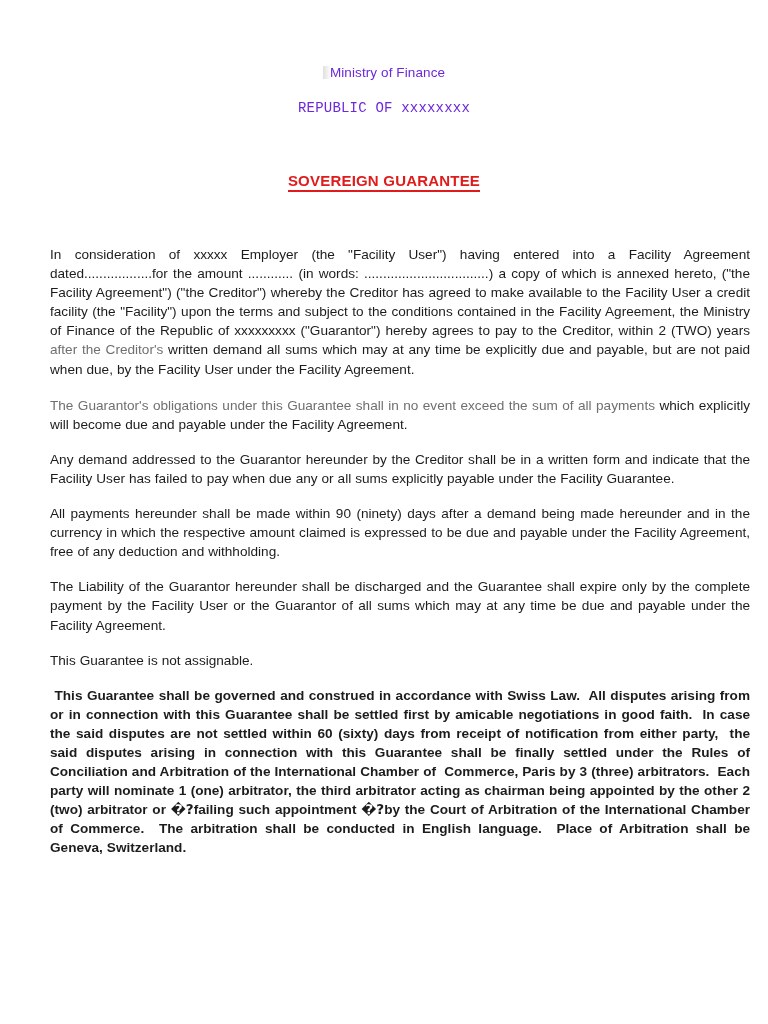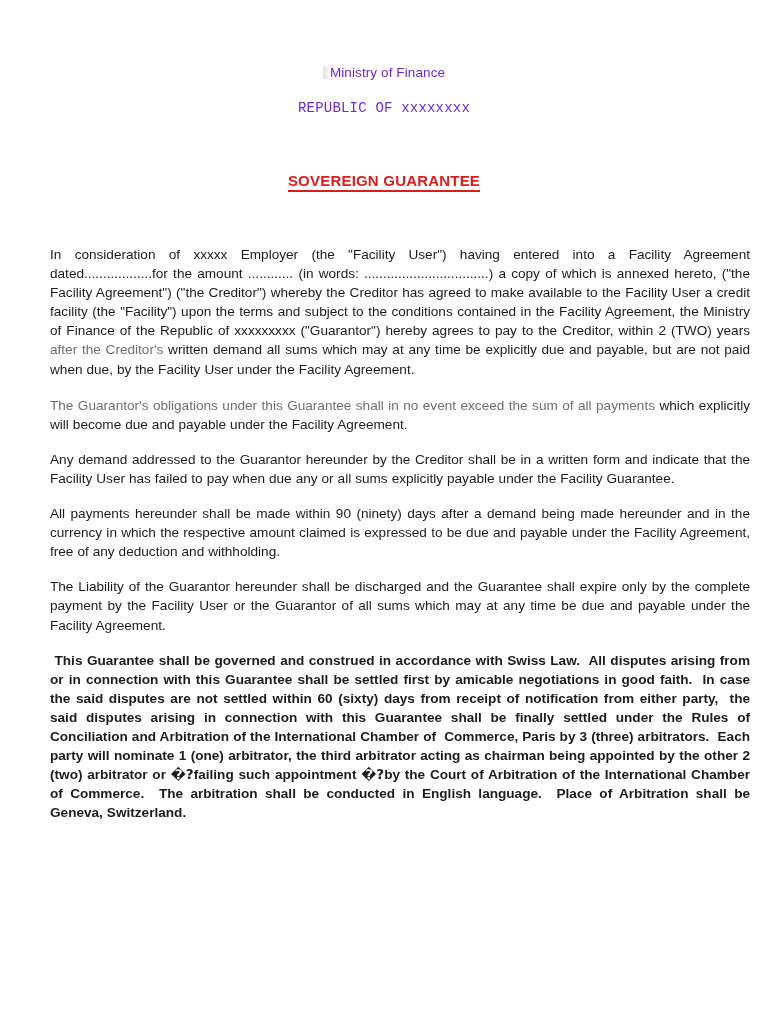--- a/index.html
+++ b/index.html
@@ -112,17 +112,18 @@
     <p class="para last-line-flush gap-1"><span>In consideration of xxxxx Employer (the "Facility User") having entered into a Facility Agreement dated..................for the amount ............ (in words: .................................) a copy of which is annexed hereto, ("the Facility Agreement")  ("the Creditor") whereby the Creditor has agreed to make available to the Facility User a credit facility (the "Facility") upon the terms and subject to the conditions contained in the Facility Agreement,  the Ministry of Finance of the Republic of xxxxxxxxx ("Guarantor") hereby agrees to pay to the Creditor, within 2 (TWO) years </span><span class="faded">after the Creditor's</span><span> written demand  all sums which may at any time be explicitly due and payable, but are not paid when due, by the Facility User under the Facility Agreement.</span></p>
 
     <p class="para last-line-flush gap-2"><span class="faded">The Guarantor's obligations under this Guarantee shall in no event exceed the sum of all payments</span><span> which explicitly will become due and payable under the Facility Agreement.</span></p>
 
     <p class="para last-line-flush gap-2">Any demand addressed to the Guarantor hereunder by the Creditor shall be in a written form and indicate that the Facility User has failed to pay when due any or all sums explicitly payable under the Facility Guarantee.</p>
 
     <p class="para last-line-flush gap-2">All payments hereunder shall be made within 90 (ninety) days after a demand being made hereunder and in the currency in which the respective amount claimed is expressed to be due and payable under the Facility Agreement, free of any deduction and withholding.</p>
 
     <p class="para last-line-flush gap-2">The Liability of the Guarantor hereunder shall be discharged and the Guarantee shall expire only by the complete payment by the Facility User or the Guarantor of all sums which may at any time be due and payable under the Facility Agreement.</p>
 
+    <p class="para last-line-flush gap-2">This Guarantee is not assignable.</p>
 
     <p class="para last-line-flush lead-space"><span> This Guarantee shall be governed and construed in accordance with Swiss Law.  All disputes arising from or in connection with this Guarantee shall be settled first by amicable negotiations in good faith.  In case the said disputes are not settled within 60 (sixty) days from receipt of notification from either party,  the said disputes arising in connection with this Guarantee shall be finally settled under the Rules of Conciliation and Arbitration of the International Chamber of  Commerce, Paris by 3 (three) arbitrators.  Each party will nominate 1 (one) arbitrator, the third arbitrator acting as chairman being appointed by the other 2 (two) arbitrator or </span><span class="mojibake">�?</span><span>failing such appointment </span><span class="mojibake">�?</span><span>by the Court of Arbitration of the International Chamber of Commerce.  The arbitration shall be conducted in English language.  Place of Arbitration shall be Geneva, Switzerland.</span></p>
 
   </div>
 </div>
 
 </body></html>

